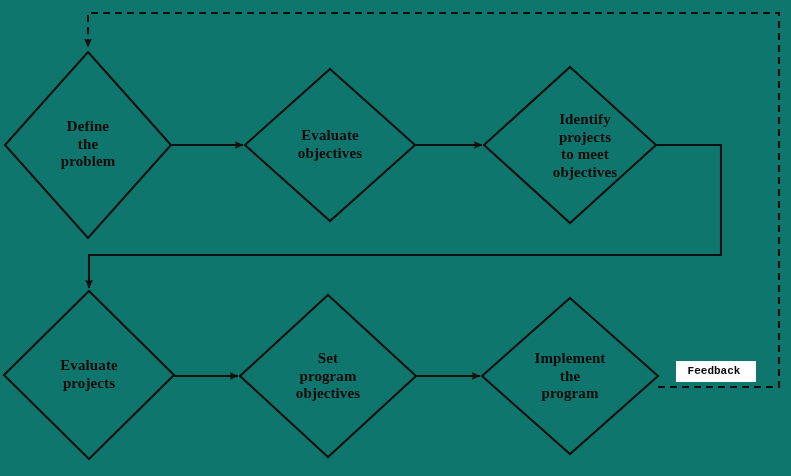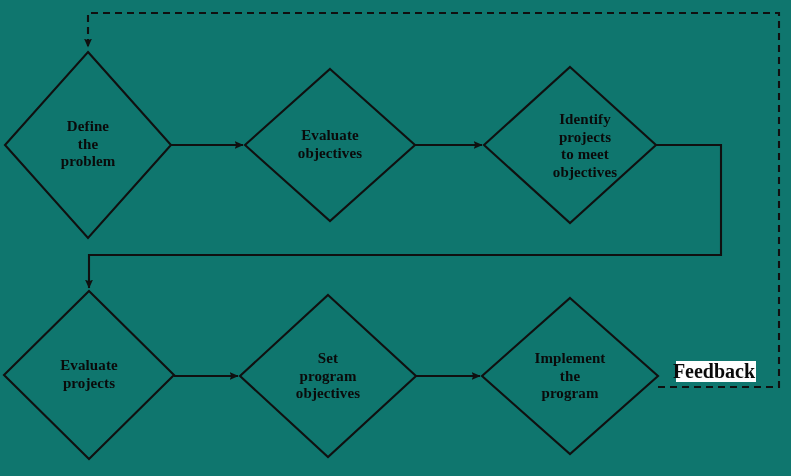--- a/index.html
+++ b/index.html
@@ -30,23 +30,23 @@
     font-size: 15px;
     line-height: 1.18;
     color: #0a0a0a;
     letter-spacing: 0.1px;
     white-space: pre-line;
     transform: translate(-50%, -50%);
     pointer-events: none;
   }
   .edge-label {
     position: absolute;
-    font-family: Liberation Serif, serif;
+    font-family: Liberation Mono, monospace;
     font-weight: bold;
-    font-size: 20px;
+    font-size: 11px;
     color: #0a0a0a;
     transform: translate(-50%, -50%);
     white-space: nowrap;
   }
 </style>
 </head>
 <body>
 
 <div id="canvas">
 

